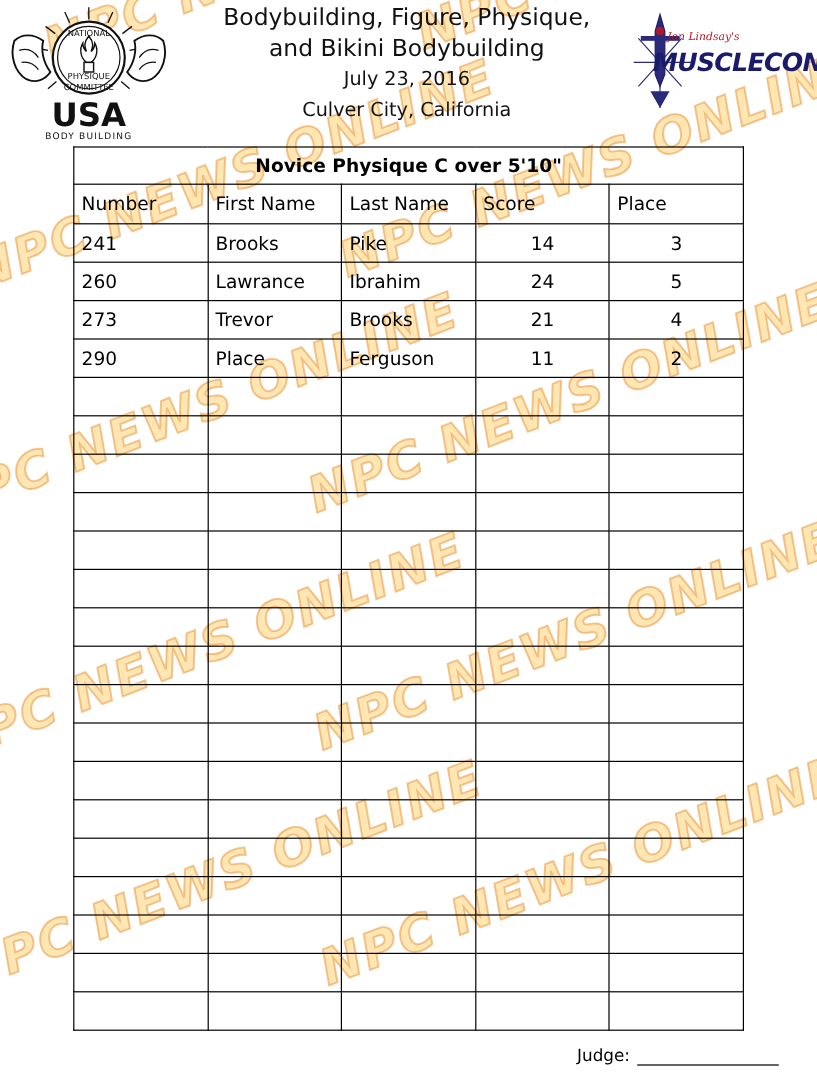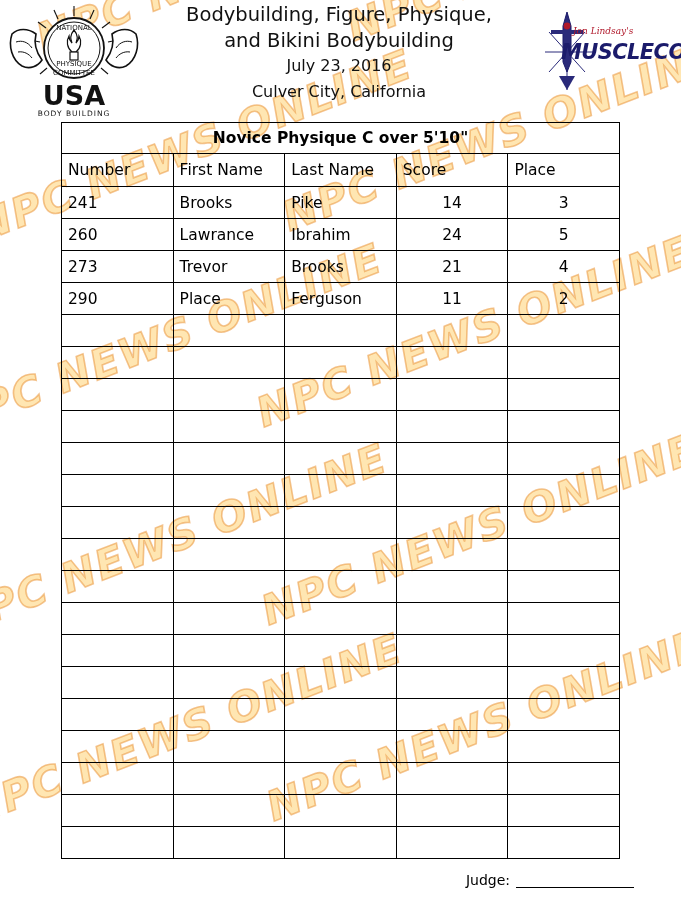--- a/index.html
+++ b/index.html
@@ -62,21 +62,21 @@
     font-size: 19.5px;
     line-height: 25.5px;
     font-family: "DejaVu Sans", sans-serif;
     color: #111;
   }
   .header-titles .line.small {
     font-size: 16px;
   }
   .mc-logo {
     position: absolute;
-    right: 0px;
+    right: 17px;
     top: 6px;
     width: 148px;
     height: 92px;
   }
   .mc-text {
     position: absolute;
     left: 28px;
     top: 34px;
     font-family: "DejaVu Sans", sans-serif;
     font-weight: bold;
@@ -131,21 +131,21 @@
   }
   .c-number { width: 82px; text-align: left; }
   .c-first  { width: 160px; text-align: left; }
   .c-last   { width: 158px; text-align: left; }
   .c-score  { width: 79px; text-align: center; margin-left: 28px; }
   .c-place  { width: 78px; text-align: center; }
 
   
   .footer {
     position: absolute;
-    right: 47px;
+    right: 32px;
     bottom: 12px;
     z-index: 10;
     font-size: 14px;
     font-family: "DejaVu Sans", sans-serif;
     display: flex;
     align-items: flex-end;
     gap: 6px;
   }
   .judge-line {
     display: inline-block;

